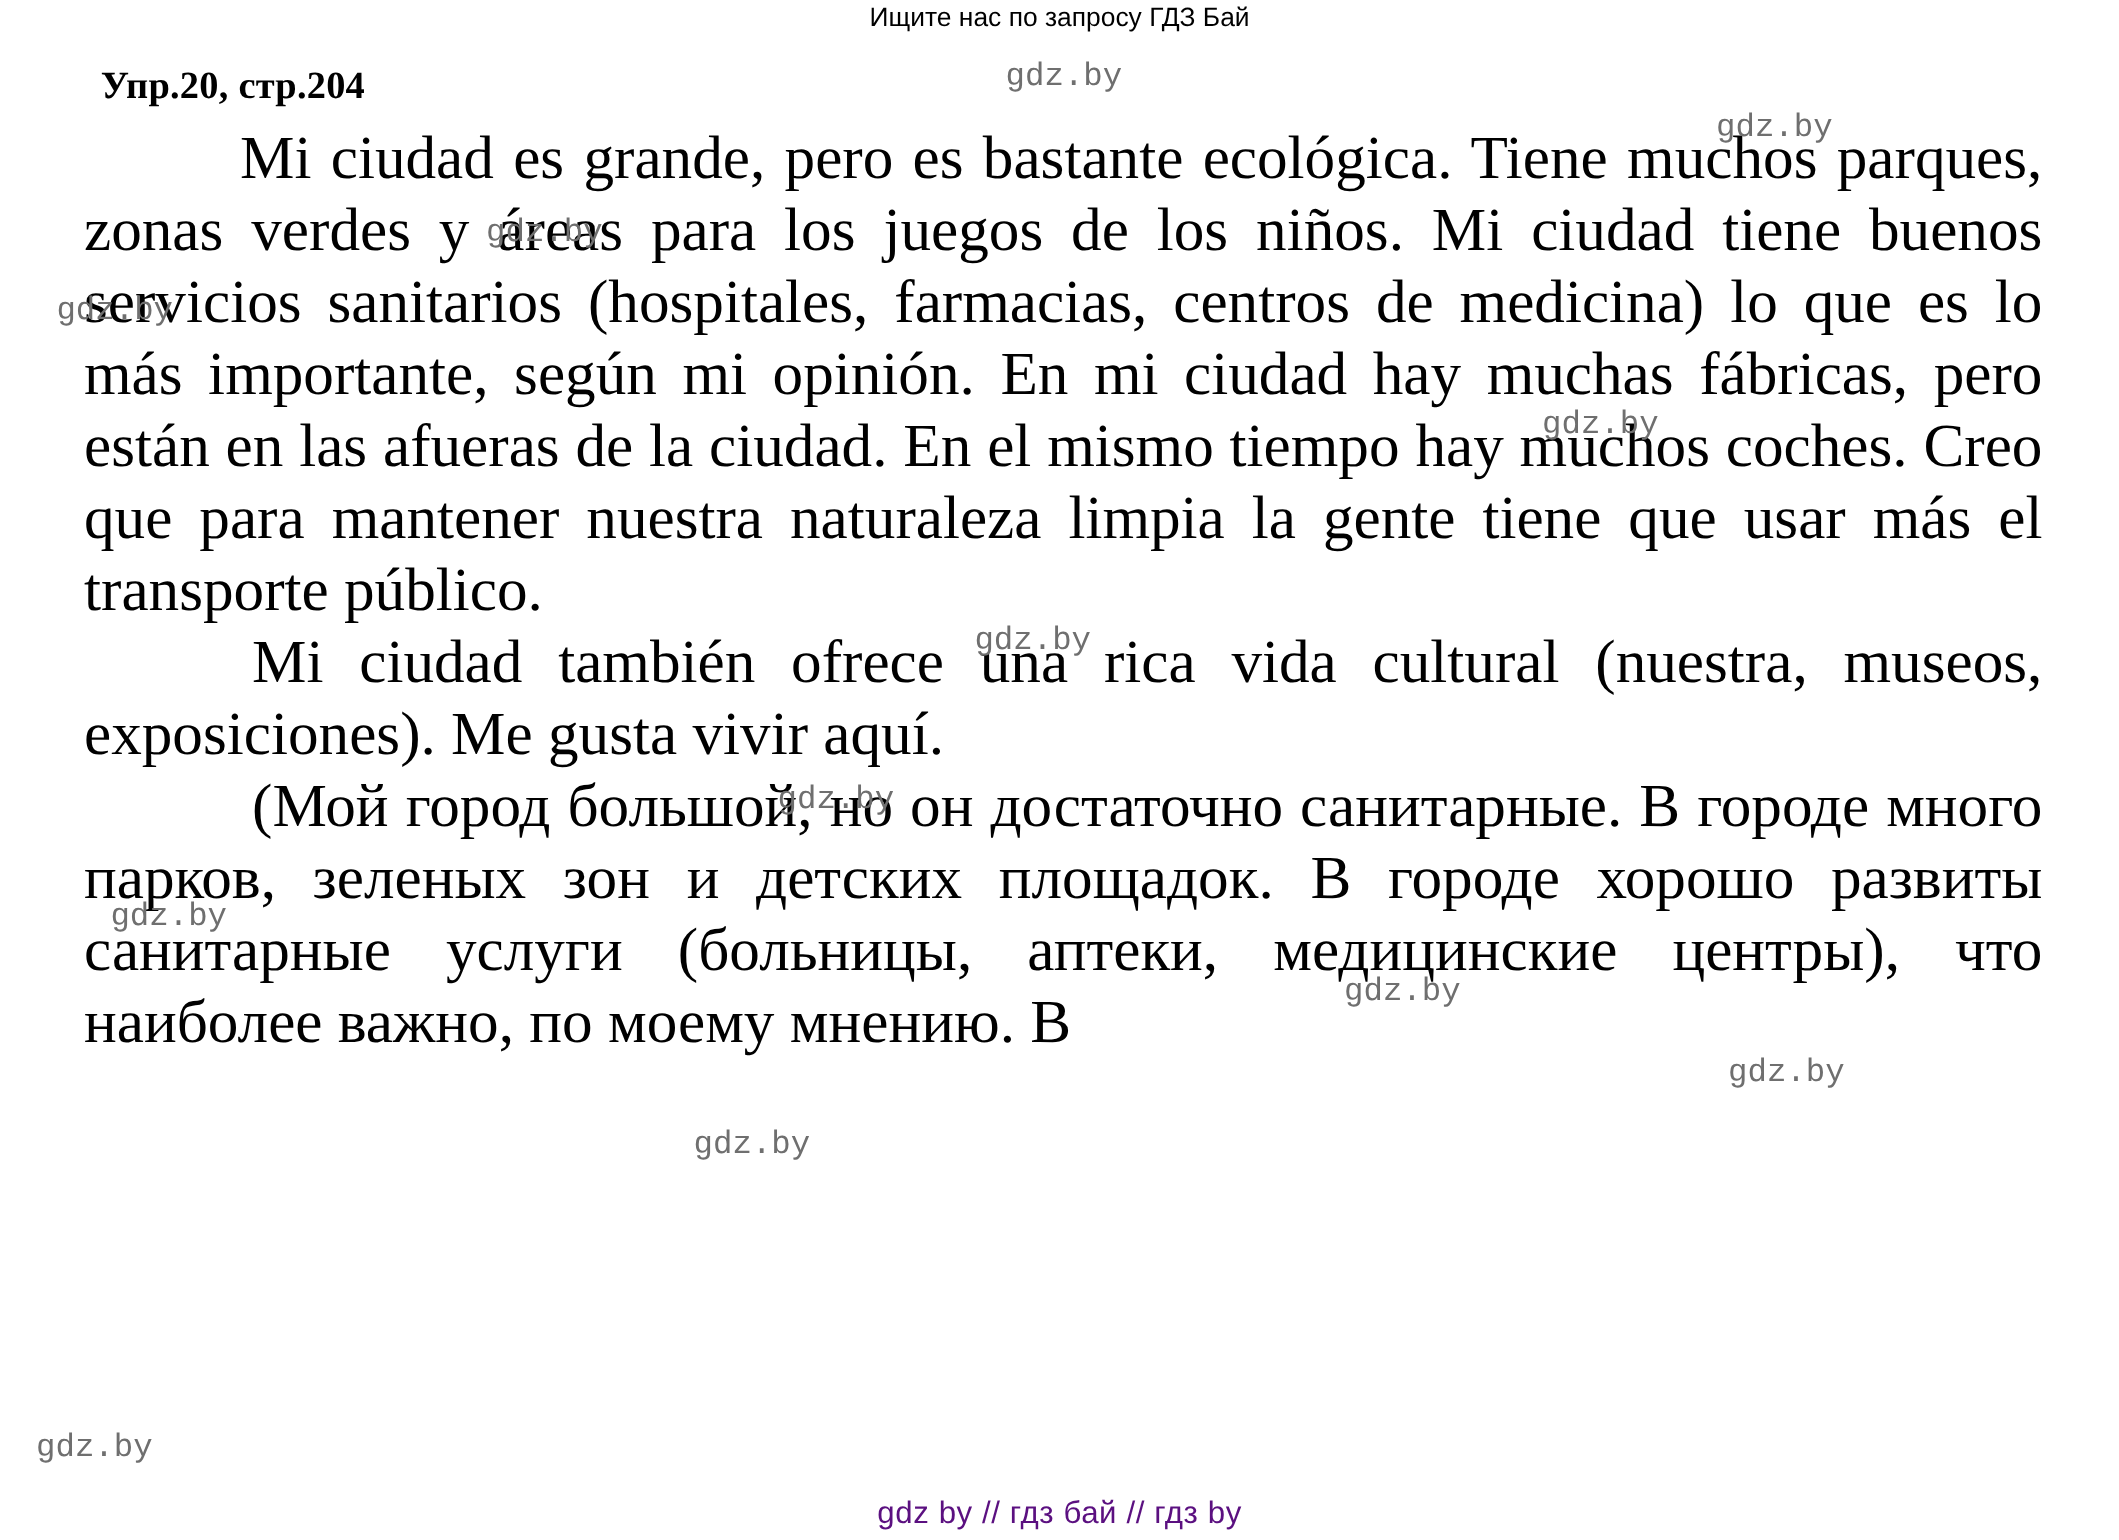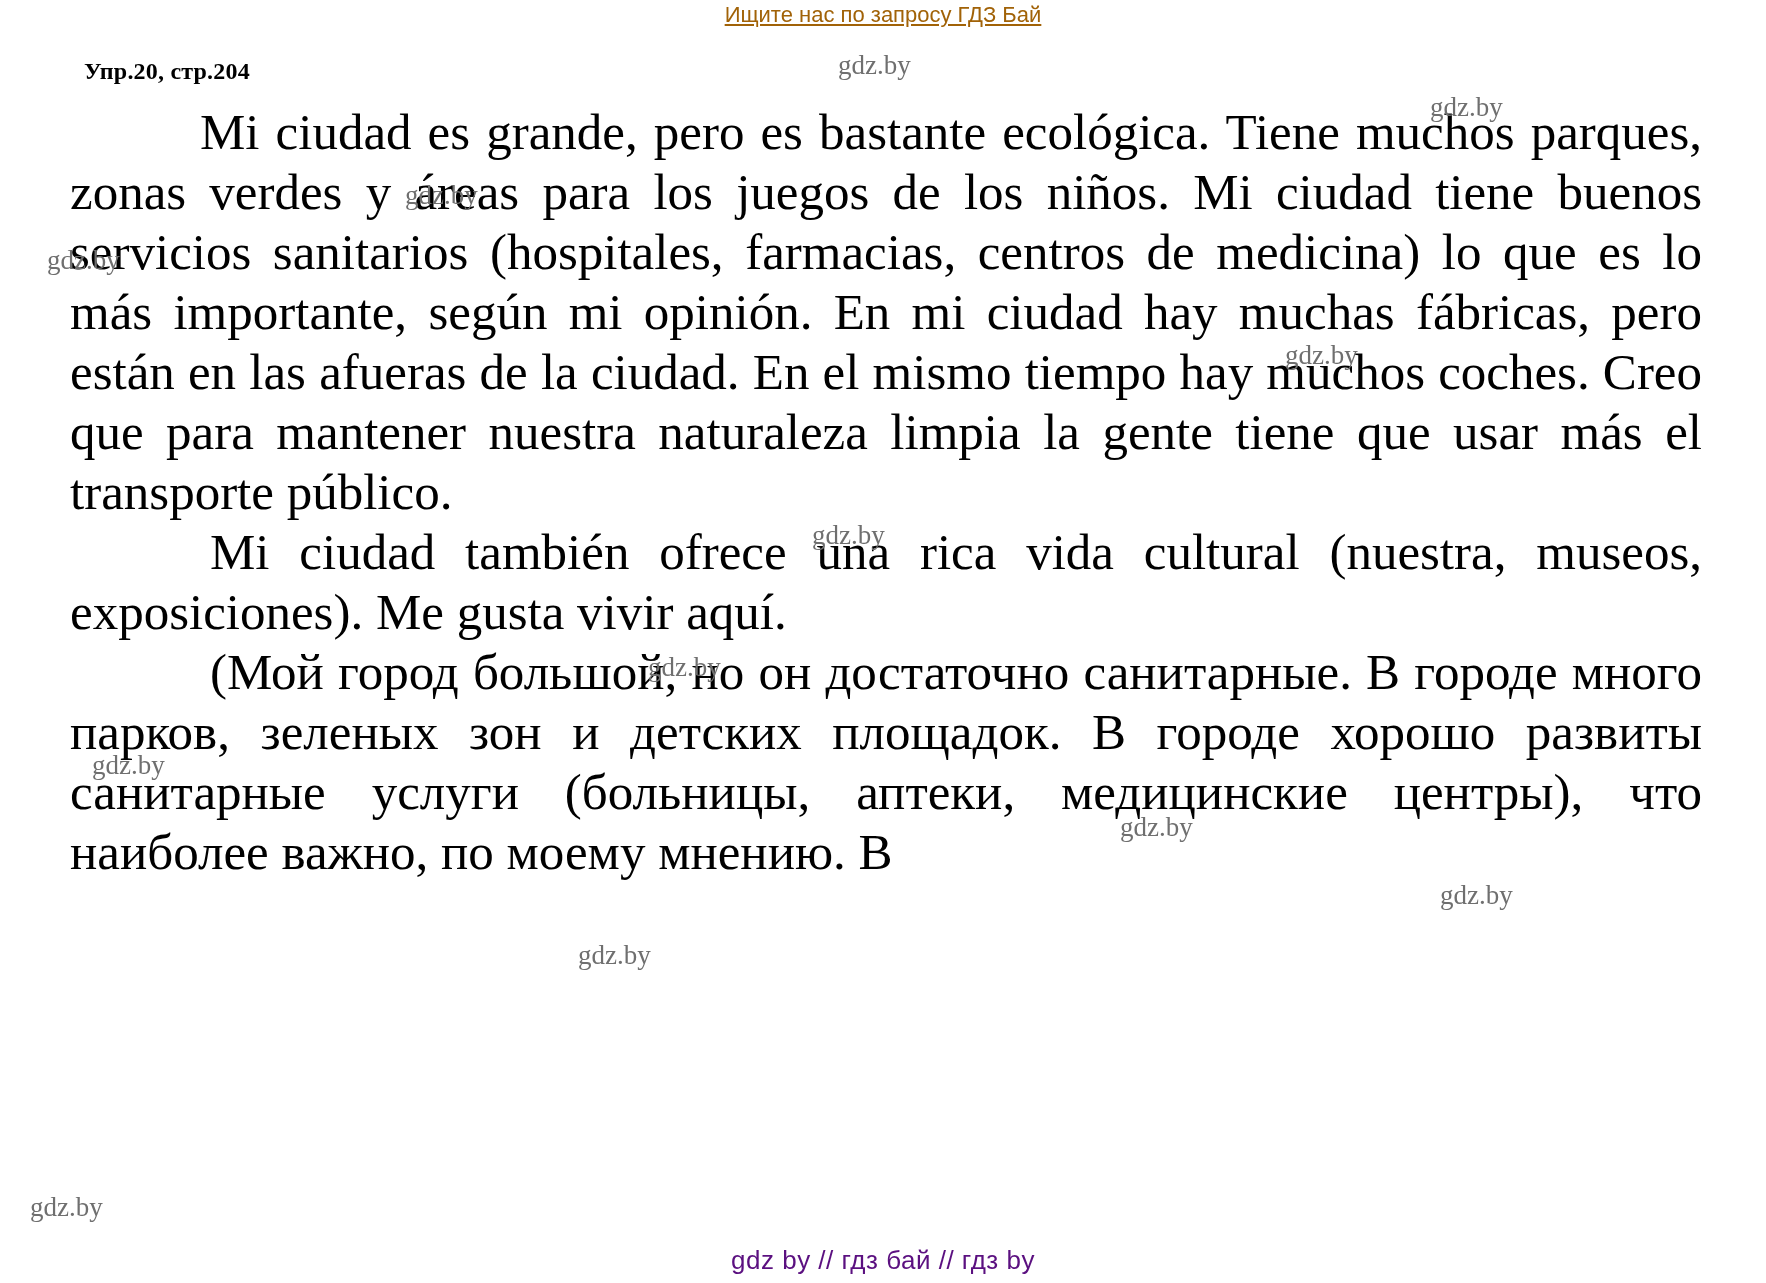--- a/index.html
+++ b/index.html
@@ -33,21 +33,21 @@
   
   .page {
     position: absolute;
     top: 46px;
     left: 70px;
     width: 1632px;
   }
 
   .exercise-title {
     font-weight: bold;
-    font-size: 24px;
+    font-size: 32px;
     line-height: 50px;
     letter-spacing: 0.2px;
     margin: 0 0 6px 14px;
   }
 
   .exercise-question {
     font-weight: bold;
     font-size: 41px;
     line-height: 55px;
     margin: 0 0 14px 0;
@@ -64,21 +64,21 @@
     text-indent: 130px;
     -webkit-hyphens: none;
     hyphens: none;
   }
   .body-par.p2 { text-indent: 140px; }
   .body-par.p3 { text-indent: 140px; }
 
   
   .wm {
     position: absolute;
-    font-family: Liberation Serif, serif;
+    font-family: Liberation Mono, monospace;
     font-size: 27px;
     line-height: 30px;
     color: #6f6f6f;
     white-space: nowrap;
     pointer-events: none;
     user-select: none;
   }
 
   
   .footer {
@@ -91,21 +91,21 @@
     font-size: 26px;
     line-height: 30px;
     color: #5b1080;
     white-space: nowrap;
     letter-spacing: 0.5px;
   }
 </style>
 </head>
 <body>
 
-<div class="promo-banner" style="color: #a16207; text-decoration: underline;">Ищите нас по запросу ГДЗ Бай</div>
+<div class="promo-banner" style="color: #000000;">Ищите нас по запросу ГДЗ Бай</div>
 
 <div class="page">
 
   <div class="exercise-title">Упр.20, стр.204</div>
 
 
   <p class="body-par p1">Mi ciudad es grande, pero es bastante ecológica. Tiene muchos parques, zonas verdes y áreas para los juegos de los niños. Mi ciudad tiene buenos servicios sanitarios (hospitales, farmacias, centros de medicina) lo que es lo más importante, según mi opinión. En mi ciudad hay muchas fábricas, pero están en las afueras de la ciudad. En el mismo tiempo hay muchos coches. Creo que para mantener nuestra naturaleza limpia la gente tiene que usar más el transporte público.</p>
 
   <p class="body-par p2">Mi ciudad también ofrece una rica vida cultural (nuestra, museos, exposiciones). Me gusta vivir aquí.</p>
 

